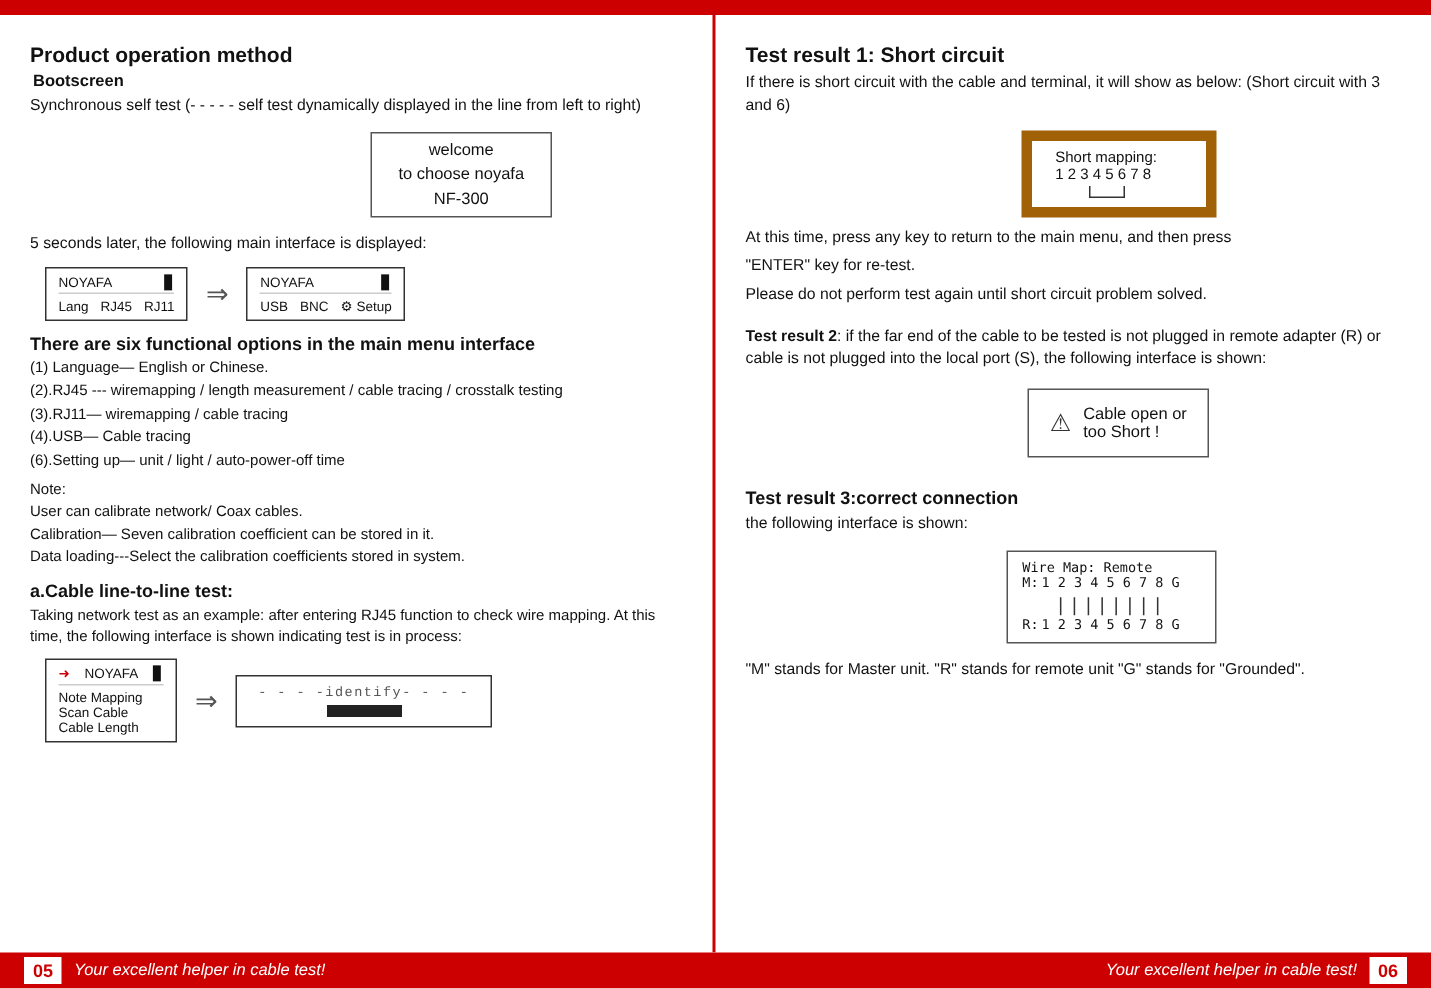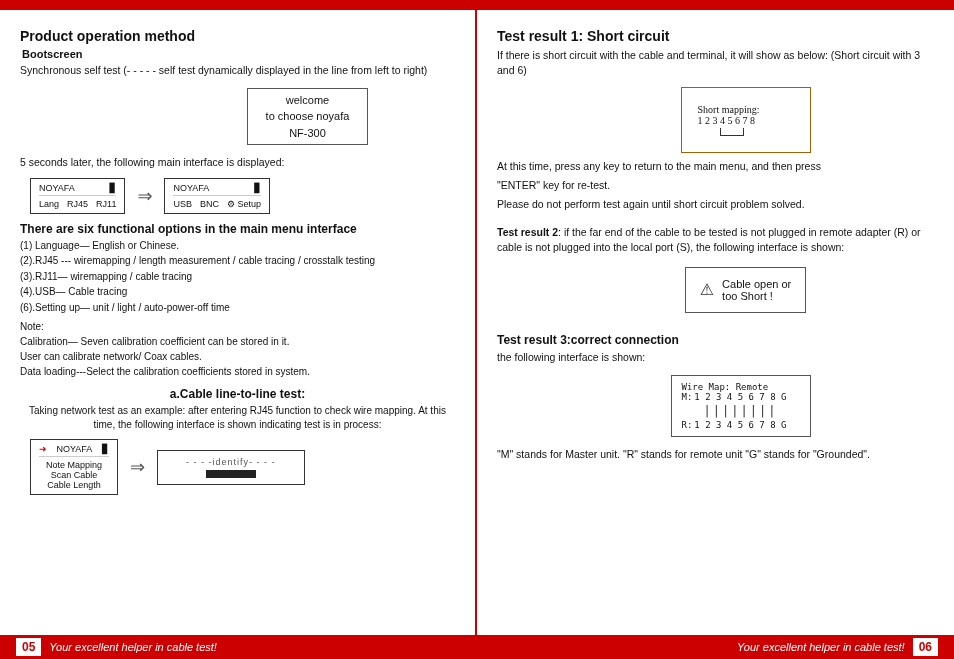--- a/index.html
+++ b/index.html
@@ -158,39 +158,39 @@
     }
 
     .note-section p {
       font-size: 10px;
       margin-bottom: 1px;
     }
 
     
     .cable-test {
       margin-top: 8px;
-      text-align: center;
     }
 
     .cable-test h3 {
       font-size: 12px;
     }
 
     .cable-test-desc {
       font-size: 10px;
       line-height: 1.35;
       margin-bottom: 5px;
     }
 
     .identify-box {
       border: 1px solid #333;
       display: inline-block;
-      padding: 6px 28px;
+      padding: 6px 14px;
       font-size: 9px;
       min-width: 90px;
+      font-family: Liberation Mono, monospace;
     }
 
     .identify-inner {
       display: flex;
       flex-direction: column;
       align-items: center;
     }
 
     .identify-bar {
       width: 50px;
@@ -198,24 +198,24 @@
       background: #222;
       margin-top: 3px;
     }
 
     
     .test-result-section {
       margin-bottom: 14px;
     }
 
     .short-circuit-box {
-      border: 1px solid #a16207;
+      border: 7px solid #a16207;
       display: inline-block;
-      padding: 16px 16px;
-      font-family: Liberation Serif, serif;
+      padding: 6px 16px;
+      font-family: Liberation Sans, sans-serif;
       font-size: 10px;
       margin: 6px 0 6px 60px;
       min-width: 130px;
     }
 
     .cable-open-box {
       border: 1px solid #555;
       display: flex;
       align-items: center;
       gap: 8px;
@@ -322,22 +322,22 @@
       <h3>There are six functional options in the main menu interface</h3>
       <p>(1) Language— English or Chinese.</p>
       <p>(2).RJ45 --- wiremapping / length measurement / cable tracing / crosstalk testing</p>
       <p>(3).RJ11—  wiremapping / cable tracing</p>
       <p>(4).USB— Cable tracing</p>
       <p>(6).Setting up— unit / light / auto-power-off time</p>
     </div>
 
     <div class="note-section">
       <p>Note:</p>
+      <p> User can  calibrate network/ Coax cables.</p>
       <p>Calibration— Seven calibration coefficient can be stored in it.</p>
-      <p> User can  calibrate network/ Coax cables.</p>
       <p>Data loading---Select  the calibration coefficients  stored in system.</p>
     </div>
 
     <div class="cable-test">
       <h3>a.Cable line-to-line test:</h3>
       <p class="cable-test-desc">Taking network test as an example: after entering RJ45 function  to check wire mapping. At this time, the following interface is shown indicating test is in process:</p>
 
       <div class="lcd-container" style="margin-left: 10px;">
         <div class="noyafa-display">
           <div class="noyafa-header">

